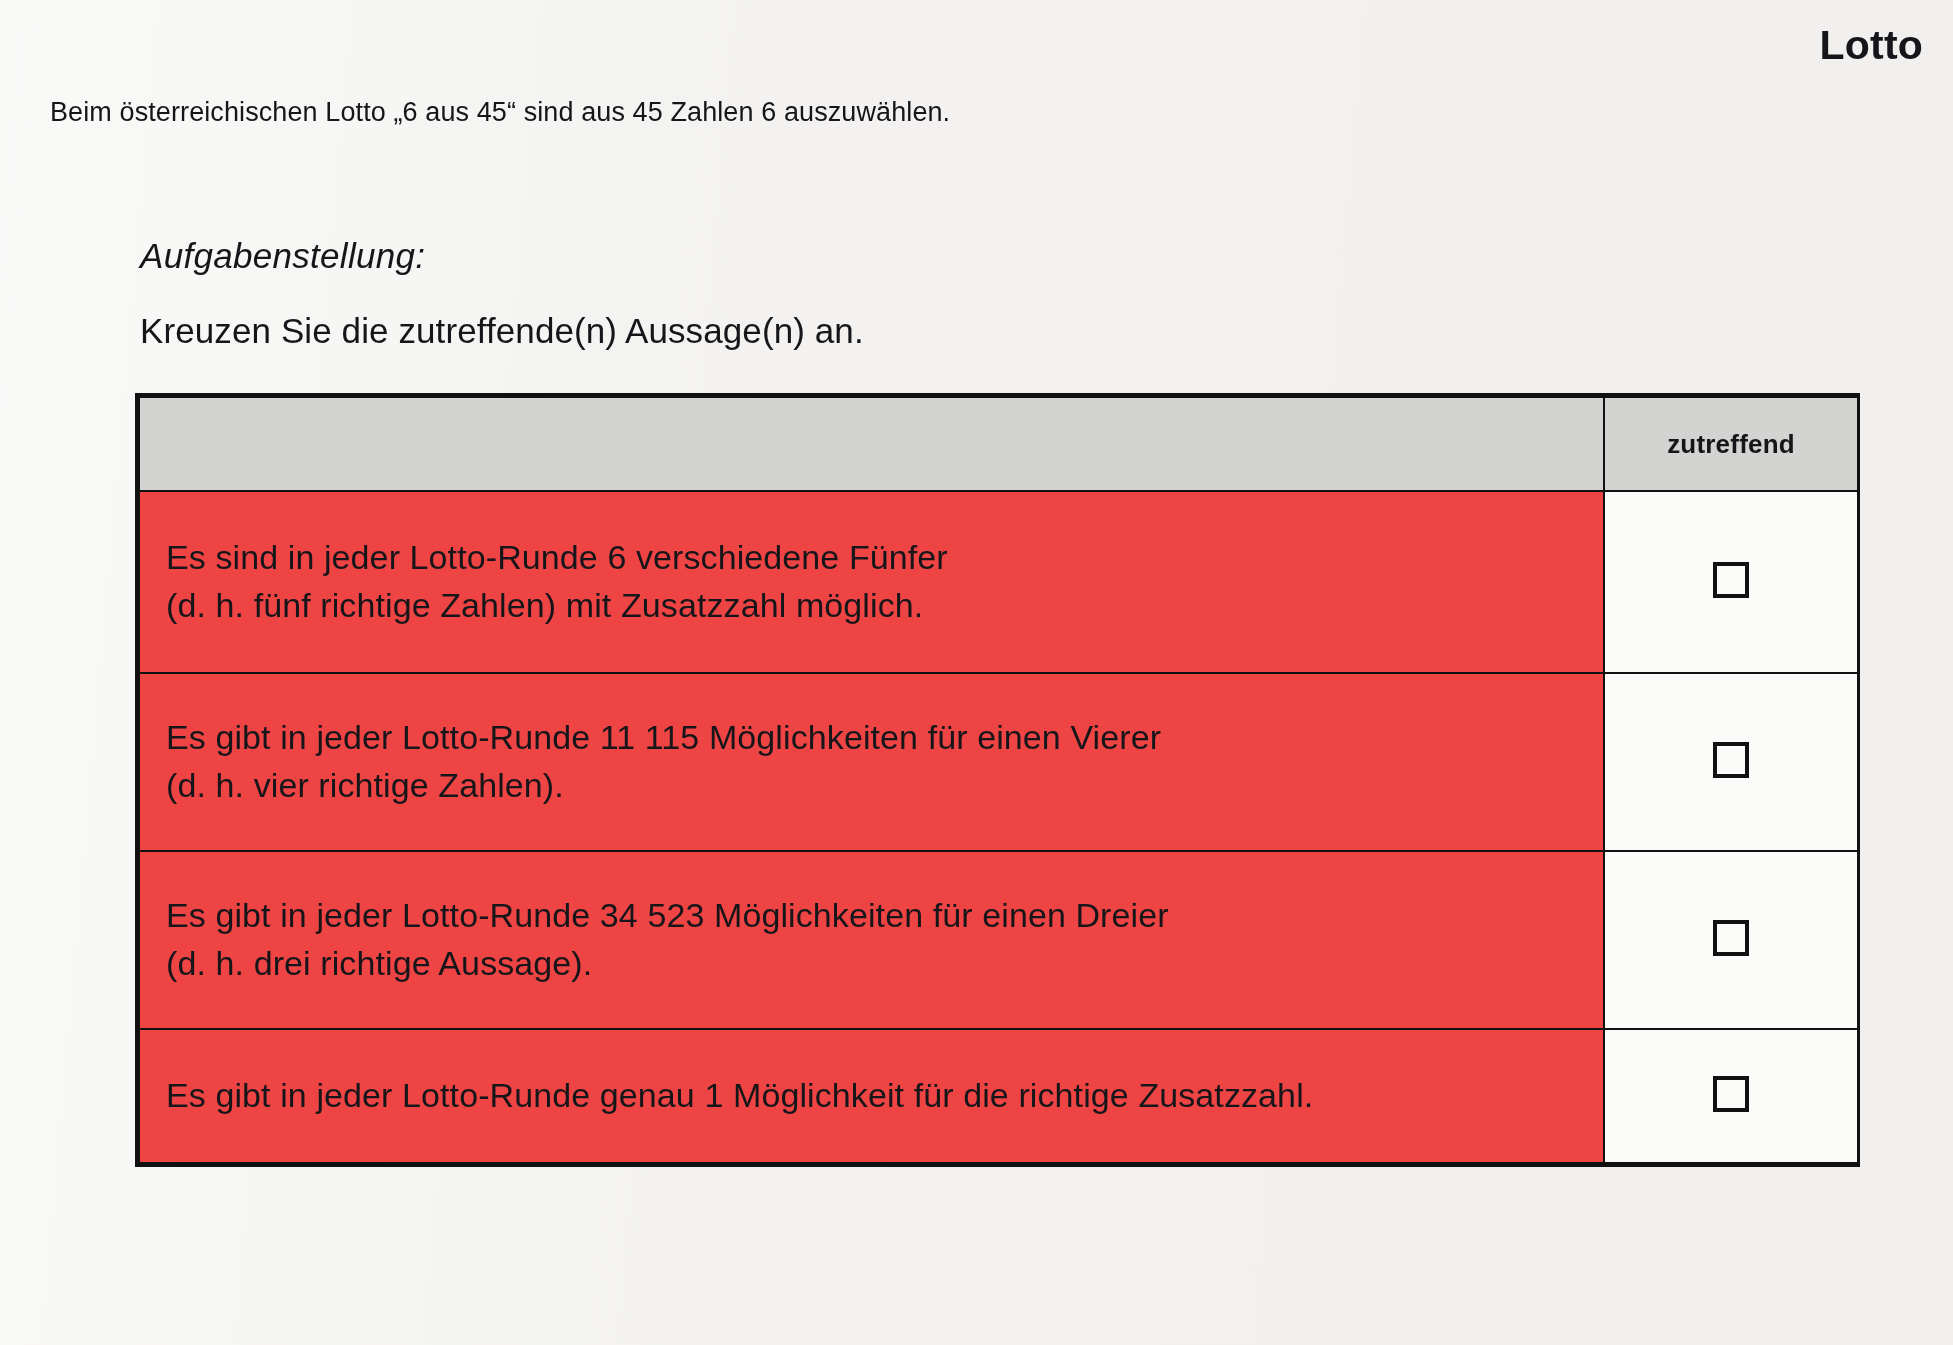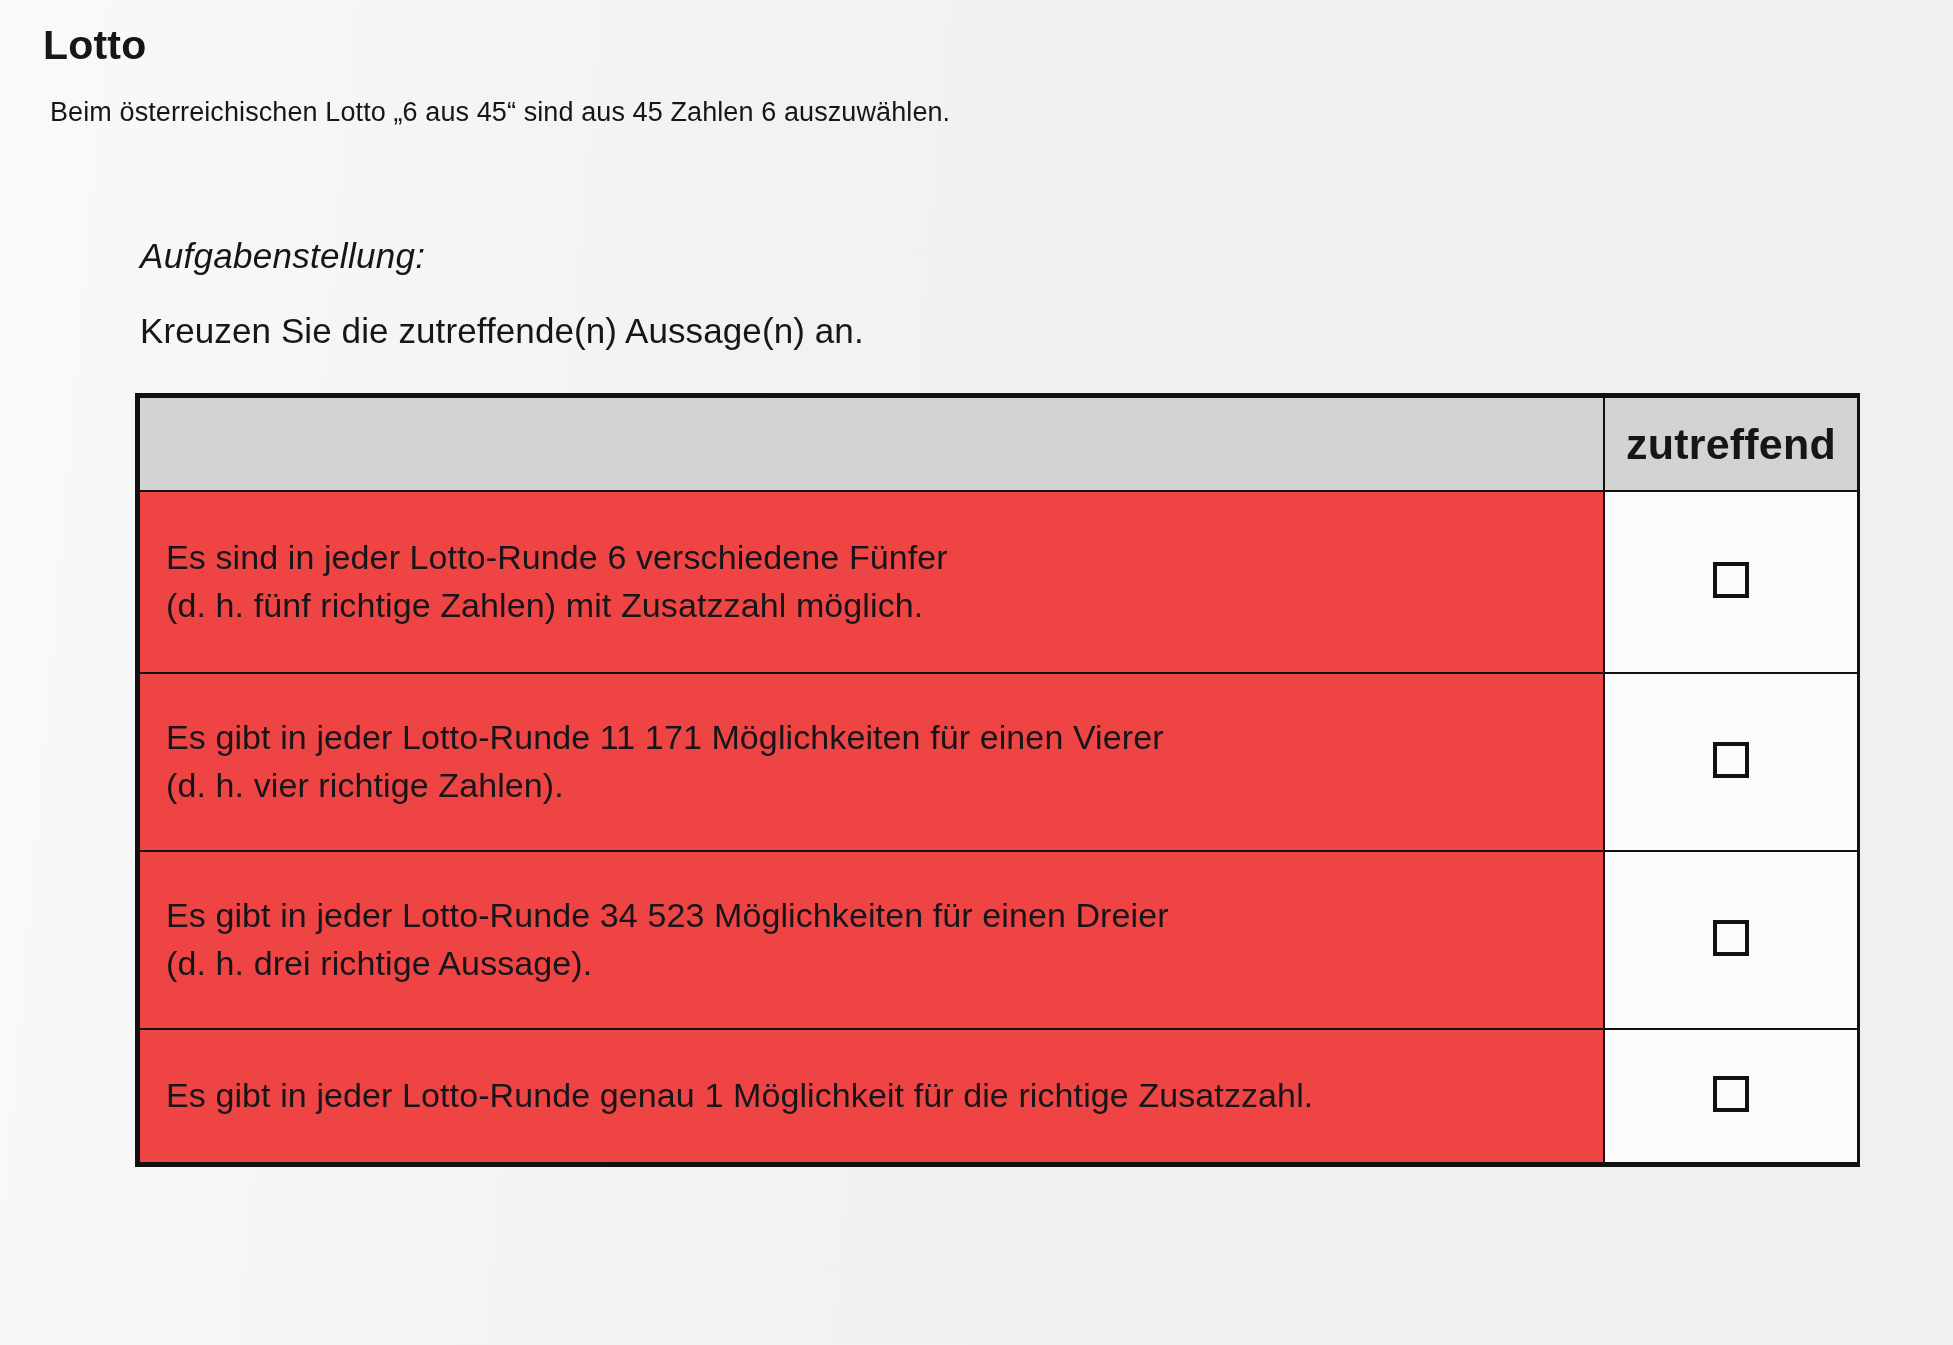--- a/index.html
+++ b/index.html
@@ -26,20 +26,21 @@
   .content {
     position: relative;
     padding: 10px 30px 0 30px;
   }
 
   .doc-title {
     font-size: 41px;
     font-weight: bold;
     letter-spacing: 0.2px;
     margin: 12px 0 0 13px;
+    text-align: right;
   }
 
   .intro {
     font-size: 27px;
     margin: 28px 0 0 20px;
     letter-spacing: 0.1px;
   }
 
   .task-block {
     margin-left: 110px;
@@ -80,21 +81,21 @@
     border: 2px solid #111;
     vertical-align: middle;
   }
   table.lotto thead th {
     background: #d3d3d2;
     height: 92px;
     padding: 0;
   }
   table.lotto thead th.head-blank { background: #d3d3d2; }
   .head-label {
-    font-size: 43px;
+    font-size: 26px;
     font-weight: bold;
     letter-spacing: 0.2px;
   }
 
   td.statement {
     padding: 18px 20px 20px 26px;
     font-size: 34px;
     line-height: 1.42;
     letter-spacing: 0.1px;
     background: #ef4444;
@@ -155,21 +156,21 @@
           <td class="statement">
             <span class="line">Es sind in jeder Lotto-Runde 6 verschiedene Fünfer</span>
             <span class="line">(d. h. fünf richtige Zahlen) mit Zusatzzahl möglich.</span>
           </td>
           <td class="mark">
             <span class="checkbox"></span>
           </td>
         </tr>
         <tr class="row-3">
           <td class="statement">
-            <span class="line">Es gibt in jeder Lotto-Runde 11 171 Möglichkeiten für einen Vierer</span>
+            <span class="line">Es gibt in jeder Lotto-Runde 11 115 Möglichkeiten für einen Vierer</span>
             <span class="line">(d. h. vier richtige Zahlen).</span>
           </td>
           <td class="mark">
             <span class="checkbox"></span>
           </td>
         </tr>
         <tr class="row-4">
           <td class="statement">
             <span class="line">Es gibt in jeder Lotto-Runde 34 523 Möglichkeiten für einen Dreier</span>
             <span class="line">(d. h. drei richtige Aussage).</span>

